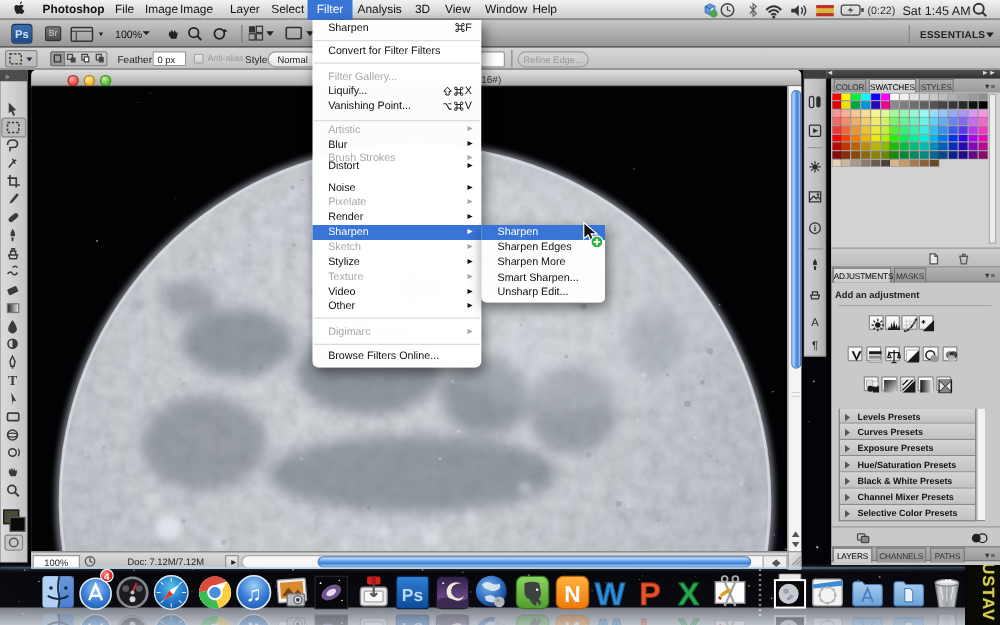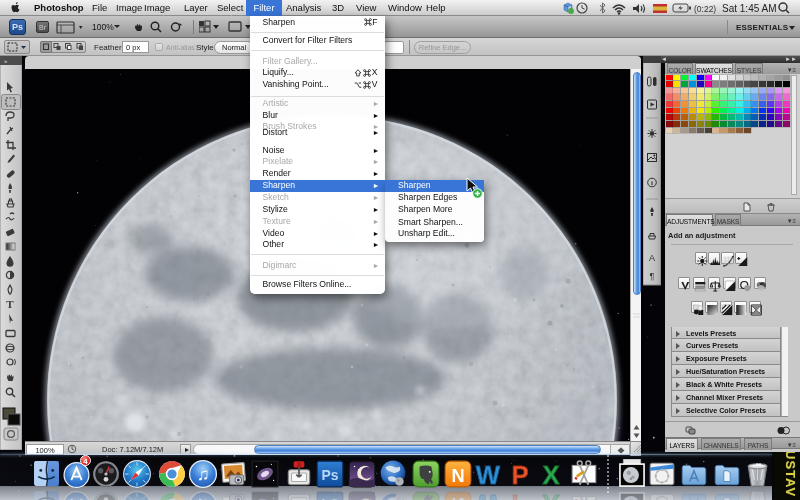--- a/index.html
+++ b/index.html
@@ -174,20 +174,26 @@
         <circle cx="174.0" cy="498.4" r="0.84" fill="#fff" opacity="0.45"></circle>
         <circle cx="358.3" cy="250.1" r="0.74" fill="#fff" opacity="0.55"></circle>
         <circle cx="119.2" cy="164.6" r="0.39" fill="#fff" opacity="0.58"></circle>
         <circle cx="490.9" cy="300.9" r="0.35" fill="#fff" opacity="0.61"></circle>
         <circle cx="625.1" cy="286.5" r="0.54" fill="#fff" opacity="0.76"></circle>
         <circle cx="319.6" cy="396.7" r="0.31" fill="#fff" opacity="0.31"></circle>
         <circle cx="366.3" cy="41.8" r="0.44" fill="#fff" opacity="0.86"></circle>
       </svg>
     </div>
 <div id="docwin" class="abs">
+<div id="titlebar">
+        <div class="abs" style="left:29px;top:4px;width:8.5px;height:8.5px;border-radius:50%;background:radial-gradient(circle at 35% 30%,#ffb0a8,#e8463c 70%);border:0.5px solid #a03028"></div>
+        <div class="abs" style="left:42px;top:4px;width:8.5px;height:8.5px;border-radius:50%;background:radial-gradient(circle at 35% 30%,#ffe8a0,#f5b928 70%);border:0.5px solid #b08018"></div>
+        <div class="abs" style="left:55px;top:4px;width:8.5px;height:8.5px;border-radius:50%;background:radial-gradient(circle at 35% 30%,#c8f0a0,#52c238 70%);border:0.5px solid #3a8a20"></div>
+        <span style="position:absolute;left:360px;top:2.5px">16#)</span>
+      </div>
 <div id="canvas">
         <svg width="605" height="372" viewBox="0 0 605 372" style="position:absolute;left:0;top:0">
 <defs>
 <radialGradient id="mg" cx="44%" cy="30%" r="78%">
  <stop offset="0" stop-color="#d2d7dd"></stop>
               <stop offset="0.42" stop-color="#c6cbd2"></stop>
  <stop offset="0.72" stop-color="#b4bac2"></stop>
               <stop offset="0.9" stop-color="#c2c8d0"></stop>
  <stop offset="1" stop-color="#d6dbe1"></stop>
 </radialGradient>

